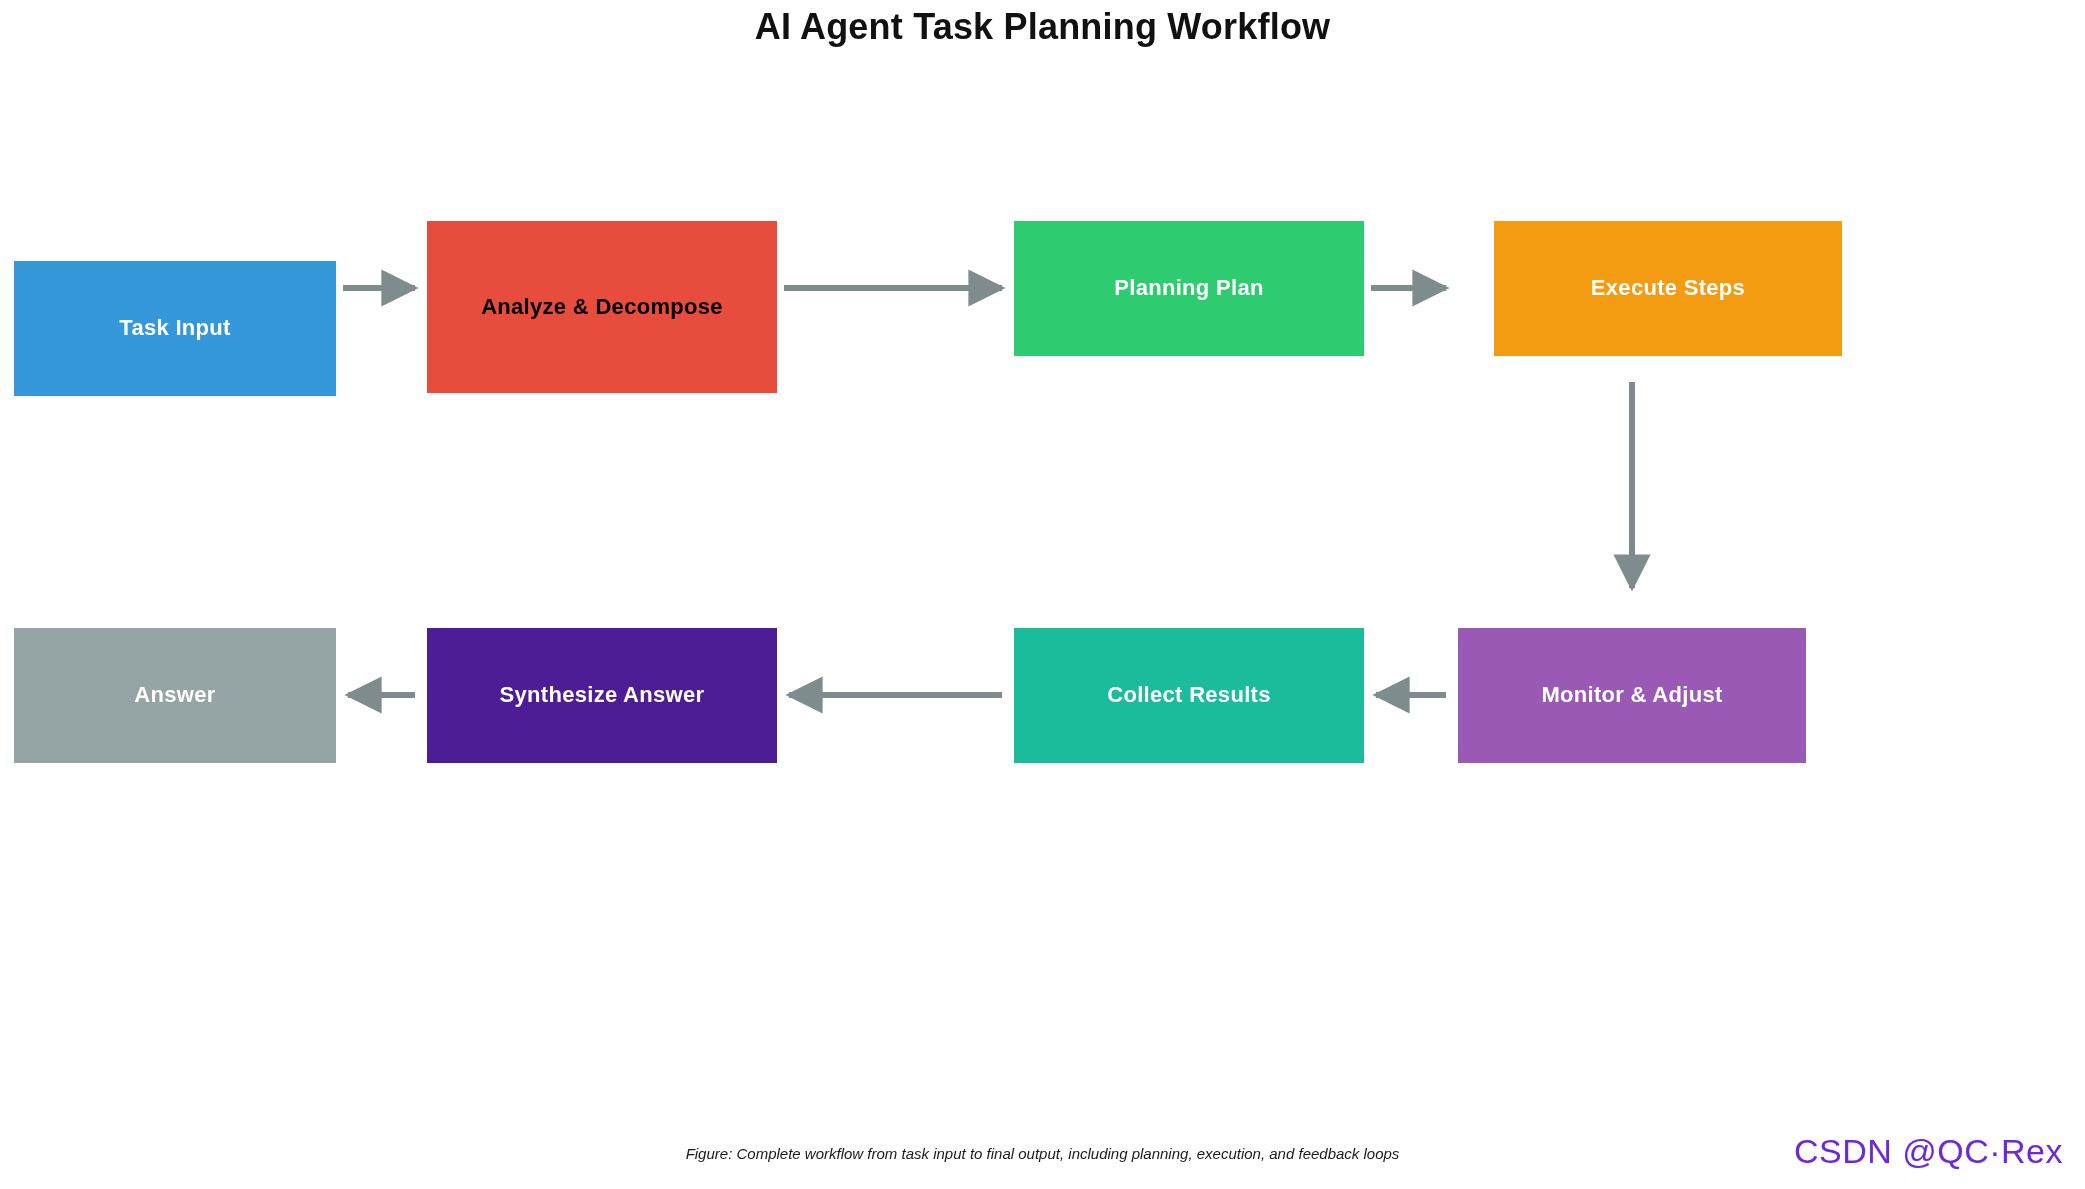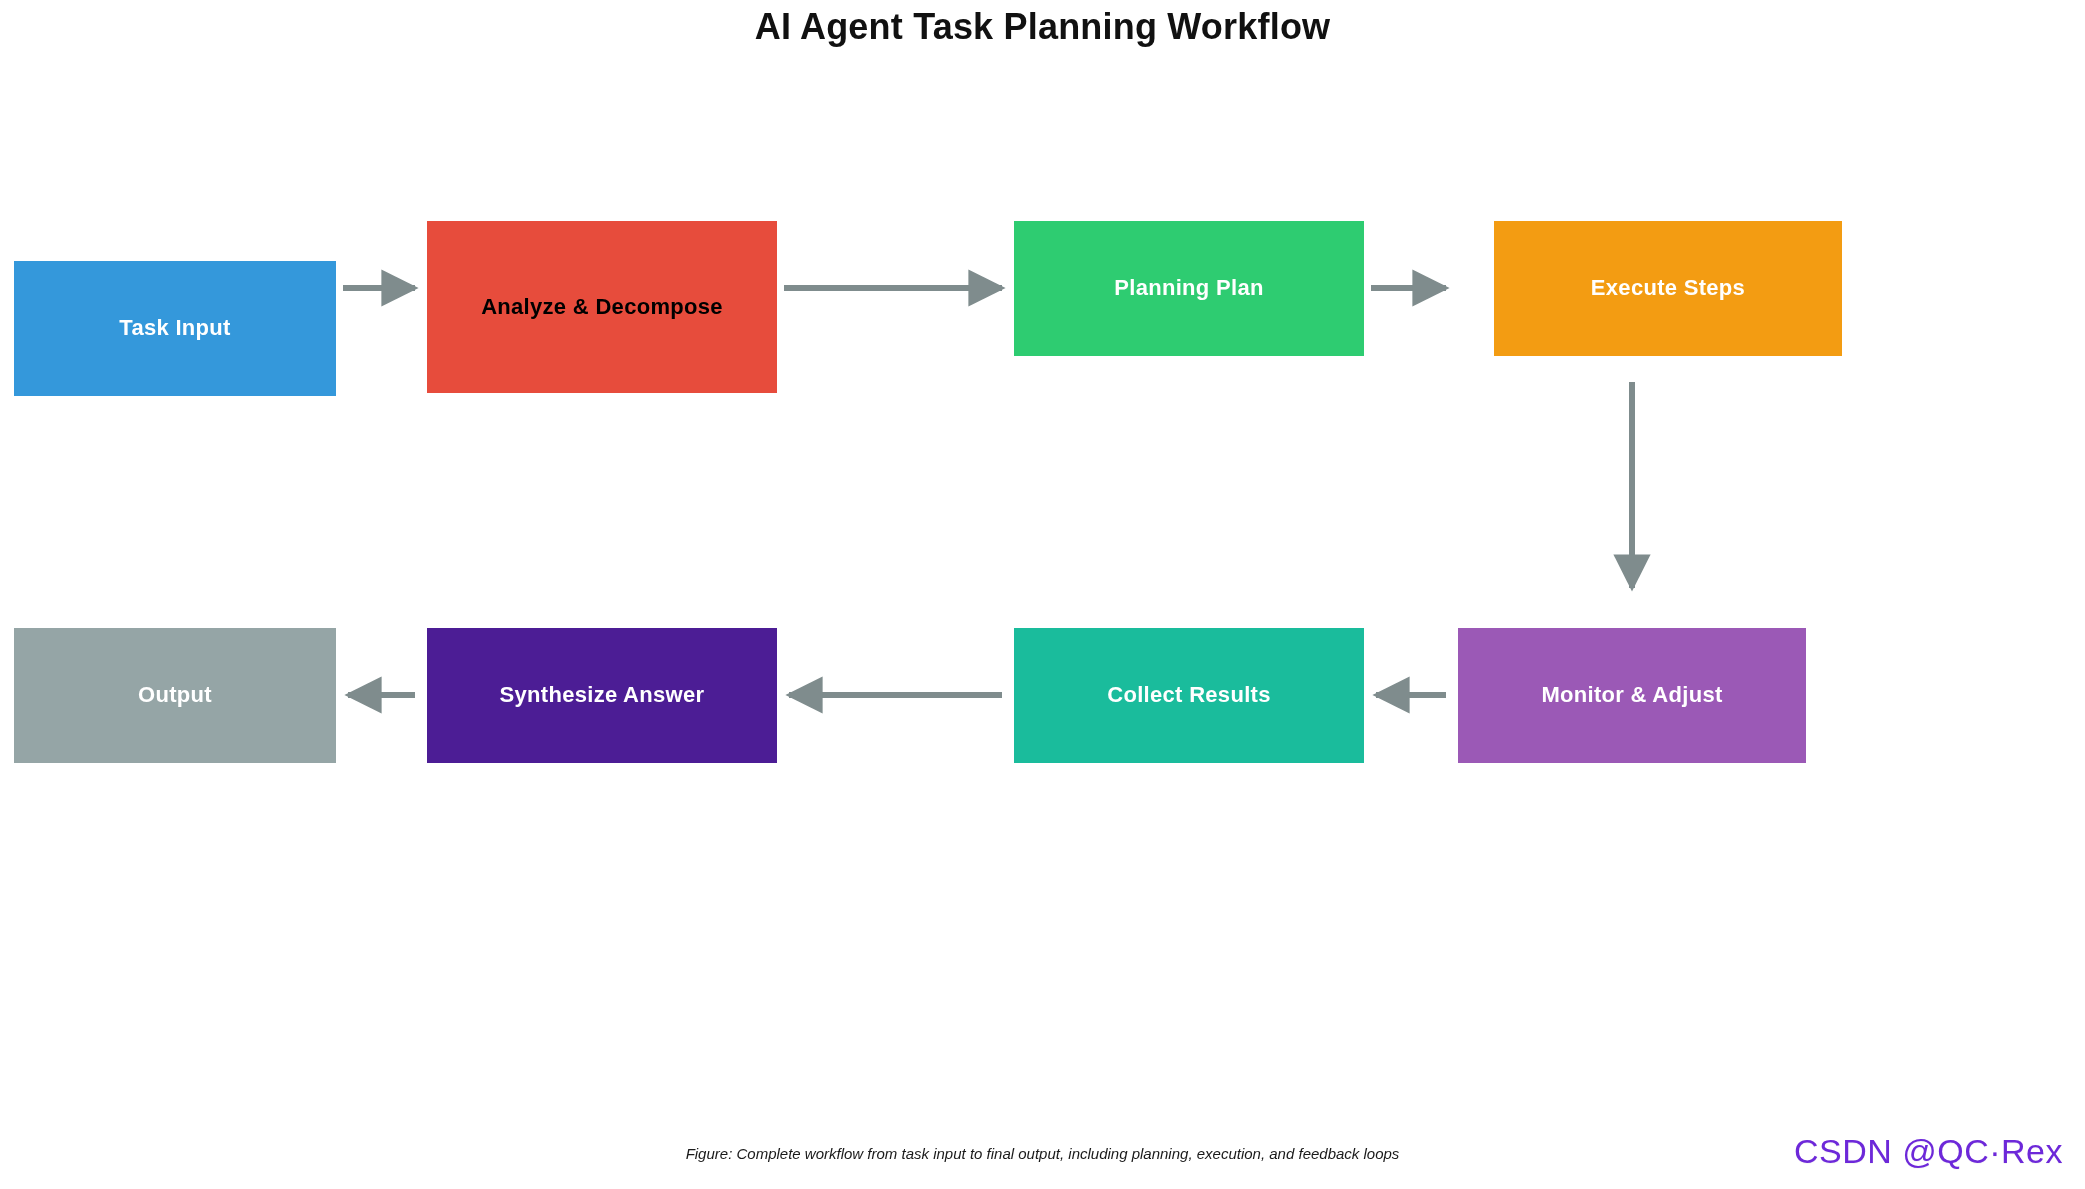--- a/index.html
+++ b/index.html
@@ -128,21 +128,21 @@
   <div class="node" style="left: 427px; top: 221px; width: 350px; height: 172px; background: rgb(231, 76, 60); color: #000000;">
     <span>Analyze &amp; Decompose</span>
   </div>
   <div class="node" style="left: 1014px; top: 221px; width: 350px; height: 135px; background: rgb(46, 204, 113); color: rgb(255, 255, 255);">
     <span>Planning Plan</span>
   </div>
   <div class="node" style="left: 1458px; top: 221px; width: 348px; height: 135px; background: rgb(243, 156, 18); color: rgb(255, 255, 255); margin-left: 36px;">
     <span>Execute Steps</span>
   </div>
   <div class="node" style="left: 14px; top: 628px; width: 322px; height: 135px; background: rgb(149, 165, 166); color: rgb(255, 255, 255);">
-    <span>Output</span>
+    <span>Answer</span>
   </div>
   <div class="node" style="left: 427px; top: 628px; width: 350px; height: 135px; background: #4c1d95; color: rgb(255, 255, 255);">
     <span>Synthesize Answer</span>
   </div>
   <div class="node" style="left: 1014px; top: 628px; width: 350px; height: 135px; background: rgb(26, 188, 156); color: rgb(255, 255, 255);">
     <span>Collect Results</span>
   </div>
   <div class="node" style="left: 1458px; top: 628px; width: 348px; height: 135px; background: rgb(155, 89, 182); color: rgb(255, 255, 255);">
     <span>Monitor &amp; Adjust</span>
   </div>

